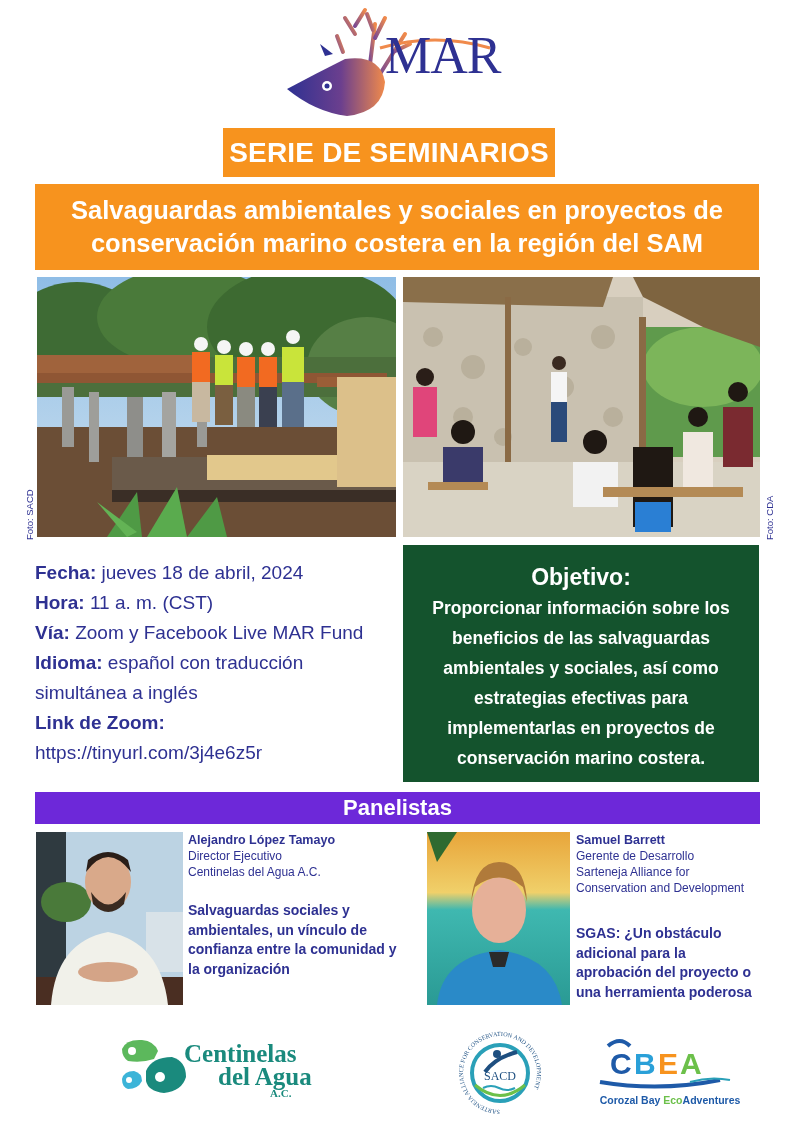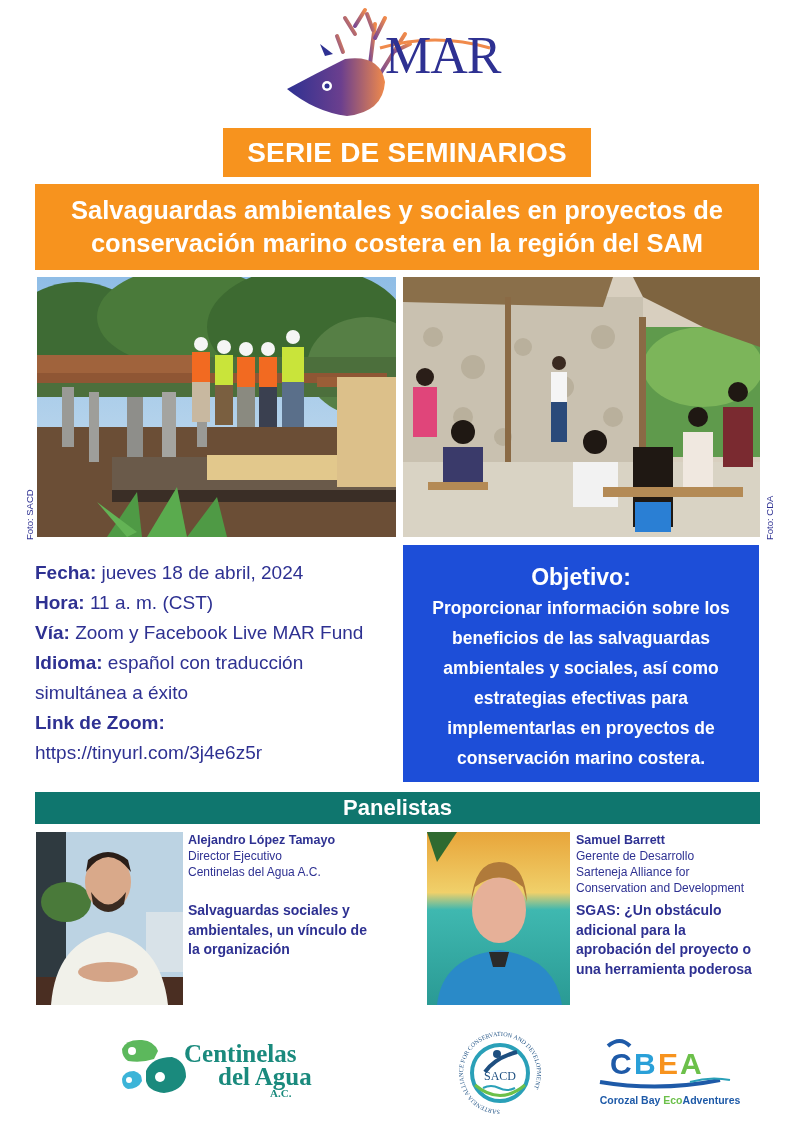--- a/index.html
+++ b/index.html
@@ -7,44 +7,44 @@
     body { position: relative; font-family: "Liberation Sans", sans-serif; color: #2e3192; }
     .abs { position: absolute; }
 
     
     #logo { left: 285px; top: 4px; width: 240px; height: 118px; }
     #logo svg { display: block; }
     .logo-mar { position: absolute; left: 100px; top: 26px; font-family: "Liberation Serif", serif; font-size: 52px; color: #2e3192; letter-spacing: -1px; line-height: 1; }
     .logo-fund { position: absolute; left: 108px; top: 74px; font-family: "Liberation Serif", serif; font-size: 44px; color: #2e3192; letter-spacing: 0px; line-height: 1; }
 
     
-    #series { left: 223px; top: 128px; width: 368px; height: 49px; background: #f7931e; color: #fff; font-weight: bold; font-size: 28px; display: flex; align-items: center; justify-content: center; letter-spacing: 0.2px; }
+    #series { left: 223px; top: 128px; width: 332px; height: 49px; background: #f7931e; color: #fff; font-weight: bold; font-size: 28px; display: flex; align-items: center; justify-content: center; letter-spacing: 0.2px; }
 
     
     #title { left: 35px; top: 184px; width: 724px; height: 86px; background: #f7931e; color: #fff; font-weight: bold; font-size: 25.5px; line-height: 33px; display: flex; align-items: center; justify-content: center; text-align: center; padding: 0 20px; }
 
     
     .photo { overflow: hidden; }
     #photo-left { left: 37px; top: 277px; width: 359px; height: 260px; }
     #photo-right { left: 403px; top: 277px; width: 357px; height: 260px; }
     .credit { font-size: 9.5px; color: #2e3192; transform: rotate(-90deg); transform-origin: left top; white-space: nowrap; }
     #credit-left { left: 24px; top: 540px; }
     #credit-right { left: 764px; top: 540px; }
 
     
     #info { left: 35px; top: 558px; width: 360px; font-size: 19px; line-height: 30px; color: #2e3192; }
     #info b { font-weight: bold; }
 
     
-    #objective { left: 403px; top: 545px; width: 356px; height: 237px; background: #1d4ed8; color: #fff; text-align: center; padding-top: 18px; }
+    #objective { left: 403px; top: 545px; width: 356px; height: 237px; background: #14532d; color: #fff; text-align: center; padding-top: 18px; }
     #objective .obj-title { font-size: 23px; font-weight: bold; line-height: 28px; margin-bottom: 2px; }
     #objective .obj-text { font-size: 17.5px; font-weight: bold; line-height: 30px; padding: 0 6px; }
 
     
-    #panel-bar { left: 35px; top: 792px; width: 725px; height: 32px; background: #0f766e; color: #fff; font-weight: bold; font-size: 22px; display: flex; align-items: center; justify-content: center; }
+    #panel-bar { left: 35px; top: 792px; width: 725px; height: 32px; background: #6d28d9; color: #fff; font-weight: bold; font-size: 22px; display: flex; align-items: center; justify-content: center; }
 
     #sp1-photo { left: 36px; top: 832px; width: 147px; height: 173px; }
     #sp2-photo { left: 427px; top: 832px; width: 143px; height: 173px; }
     .sp-text { font-size: 12px; line-height: 16px; color: #2e3192; }
     .sp-name { font-weight: bold; font-size: 12.5px; }
     .sp-topic { font-weight: bold; font-size: 14px; line-height: 19.5px; margin-top: 0; }
     #sp1-text { left: 188px; top: 832px; width: 225px; }
     #sp2-text { left: 576px; top: 832px; width: 200px; }
 
     
@@ -211,21 +211,21 @@
     <rect x="55" y="160" width="6" height="0" fill="none"></rect>
   </svg>
 </div>
 <div id="credit-right" class="abs credit">Foto: CDA</div>
 
 <div id="info" class="abs">
   <div><b>Fecha:</b> <span>jueves 18 de abril, 2024</span></div>
   <div><b>Hora:</b> <span>11 a. m. (CST)</span></div>
   <div><b>Vía:</b> <span>Zoom y Facebook Live MAR Fund</span></div>
   <div><b>Idioma:</b> <span>español con traducción</span></div>
-  <div>simultánea a éxito</div>
+  <div>simultánea a inglés</div>
   <div><b>Link de Zoom:</b></div>
   <div>https://tinyurl.com/3j4e6z5r</div>
 </div>
 
 <div id="objective" class="abs">
   <div class="obj-title">Objetivo:</div>
   <div class="obj-text">
     <div>Proporcionar información sobre los</div>
     <div>beneficios de las salvaguardas</div>
     <div>ambientales y sociales, así como</div>
@@ -251,20 +251,21 @@
     <ellipse cx="72" cy="140" rx="30" ry="10" fill="#d4a487"></ellipse>
   </svg>
 </div>
 <div id="sp1-text" class="abs sp-text">
   <div class="sp-name">Alejandro López Tamayo</div>
   <div>Director Ejecutivo</div>
   <div>Centinelas del Agua A.C.</div>
   <div class="sp-topic" style="margin-top:21px">
     <div>Salvaguardas sociales y</div>
     <div>ambientales, un vínculo de</div>
+    <div>confianza entre la comunidad y</div>
     <div>la organización</div>
   </div>
 </div>
 
 <div id="sp2-photo" class="abs photo">
   <svg width="143" height="173" viewBox="0 0 143 173">
     <defs>
       <linearGradient id="sunset" x1="0" y1="0" x2="0" y2="1">
         <stop offset="0" stop-color="#e8a53a"></stop>
         <stop offset="0.35" stop-color="#f0d06a"></stop>
@@ -278,21 +279,21 @@
     <ellipse cx="72" cy="78" rx="27" ry="33" fill="#e6b098"></ellipse>
     <path d="M44 70 Q48 30 72 30 Q98 30 100 70 L96 55 Q72 36 48 55 Z" fill="#b07a3a"></path>
     <path d="M62 120 L82 120 L78 135 L66 135 Z" fill="#2a2a2a"></path>
   </svg>
 </div>
 <div id="sp2-text" class="abs sp-text">
   <div class="sp-name">Samuel Barrett</div>
   <div>Gerente de Desarrollo</div>
   <div>Sarteneja Alliance for</div>
   <div>Conservation and Development</div>
-  <div class="sp-topic" style="margin-top:5px">
+  <div class="sp-topic" style="margin-top:28px">
     <div>SGAS: ¿Un obstáculo</div>
     <div>adicional para la</div>
     <div>aprobación del proyecto o</div>
     <div>una herramienta poderosa</div>
   </div>
 </div>
 
 <div id="logo-cda" class="abs">
   <svg width="70" height="70" viewBox="0 0 70 70" style="position:absolute;left:0;top:0">
     <path d="M2 14 Q6 4 22 5 Q34 6 38 16 L34 24 Q22 28 8 26 Q2 22 2 14 Z" fill="#5cb85c"></path>

